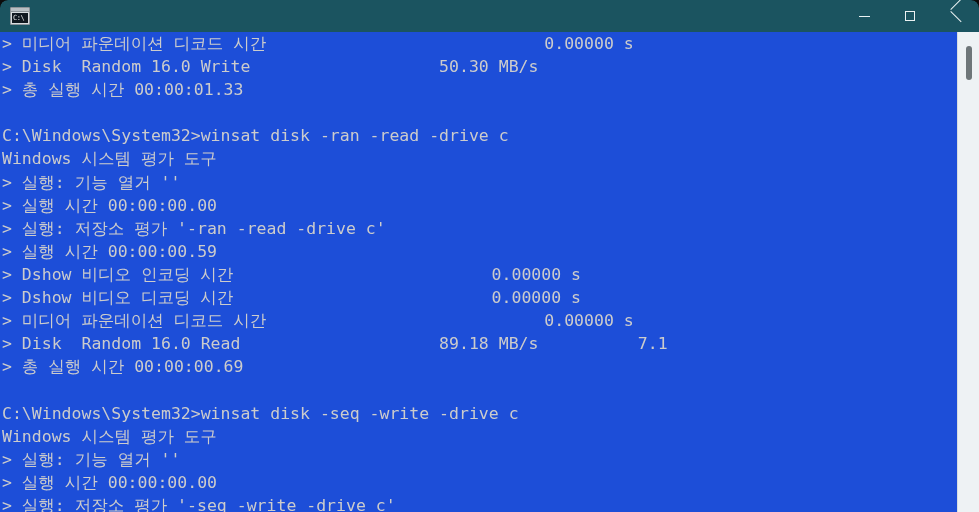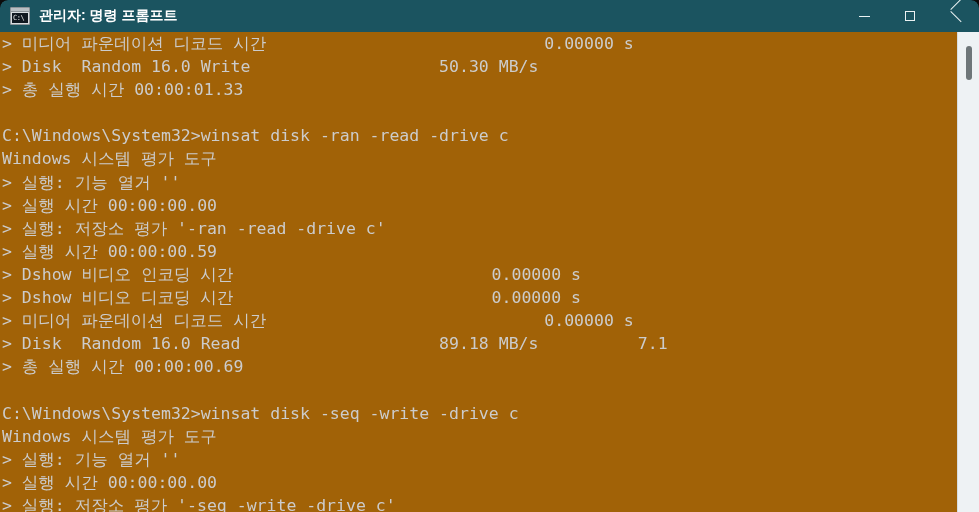--- a/index.html
+++ b/index.html
@@ -125,21 +125,21 @@
   .glyph-close::before { transform: rotate(45deg); transform-origin: 0 0; left:1px; top:1px; width:15px;}
   .glyph-close::after  { transform: rotate(-45deg); transform-origin: 0 100%; left:1px; top:-1px; width:15px;}
 
   
   #terminal {
     position: absolute;
     left: 0;
     top: 32px;
     width: 957px;
     height: 480px;
-    background: #a16207;
+    background: #1d4ed8;
     overflow: hidden;
   }
   #console-lines {
     position: absolute;
     left: 2px;
     top: 0px;
     white-space: pre;
     color: #cccccc;
     font-family: "DejaVu Sans Mono", monospace;
     font-size: 16.5px;
@@ -178,21 +178,20 @@
 <body>
 
 <div id="window">
 
   <div id="titlebar">
     <div id="title-left">
       <div class="console-icon">
         <div class="ci-bar"></div>
         <div class="ci-body">C:\</div>
       </div>
-      <div id="title-text">관리자: 명령 프롬프트</div>
     </div>
     <div id="title-buttons">
       <div class="winbtn" id="btn-min">
         <div class="glyph-min"></div>
       </div>
       <div class="winbtn" id="btn-max">
         <div class="glyph-max"></div>
       </div>
       <div class="winbtn" id="btn-close">
         <div class="glyph-close"></div>

